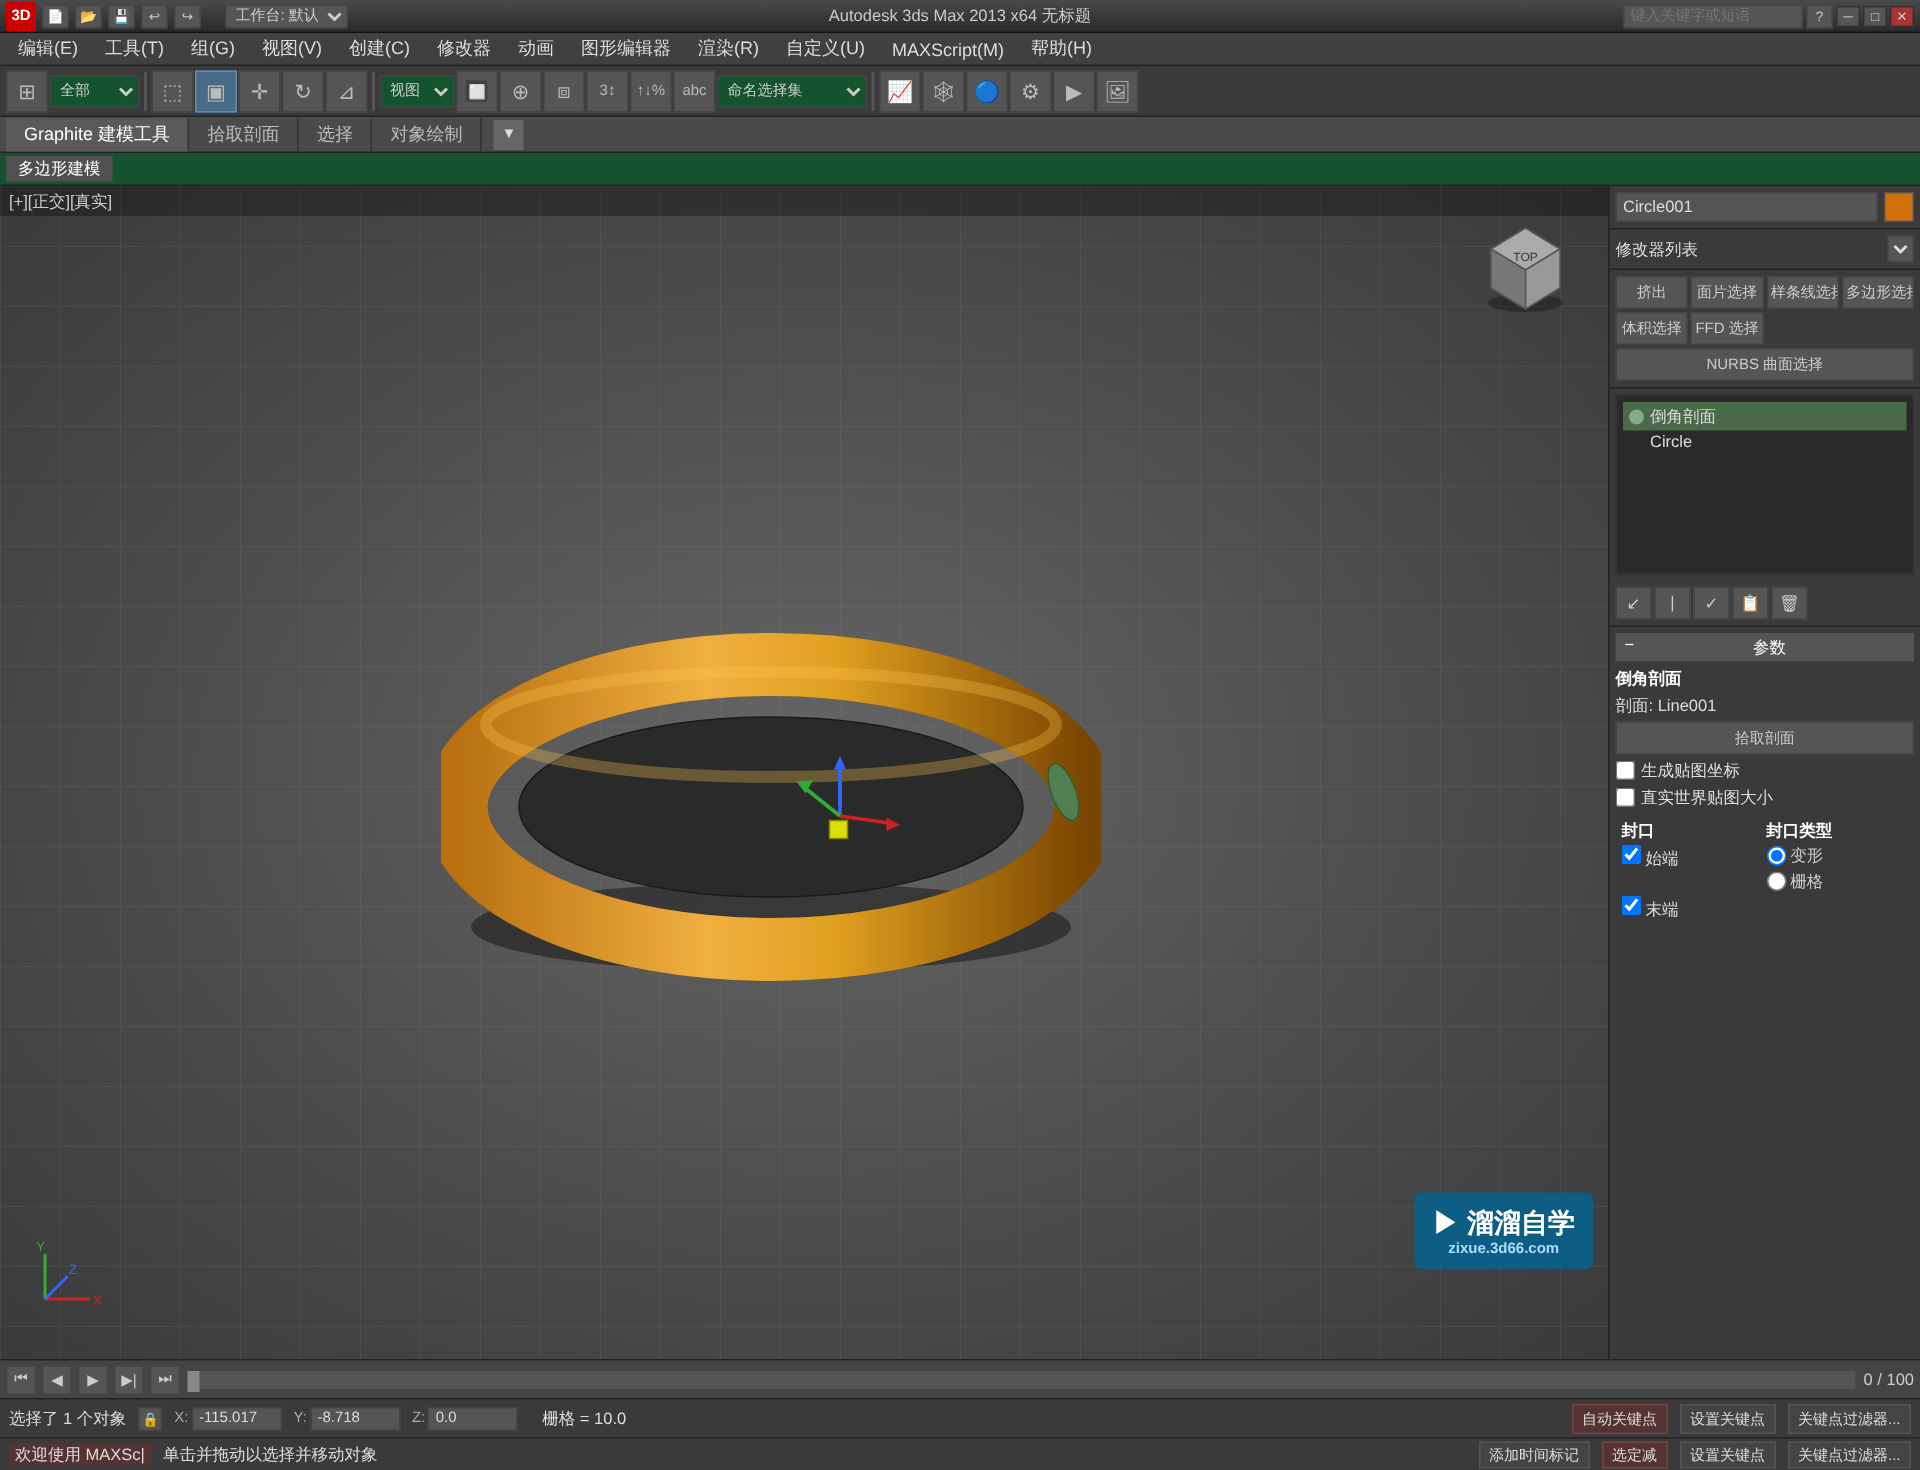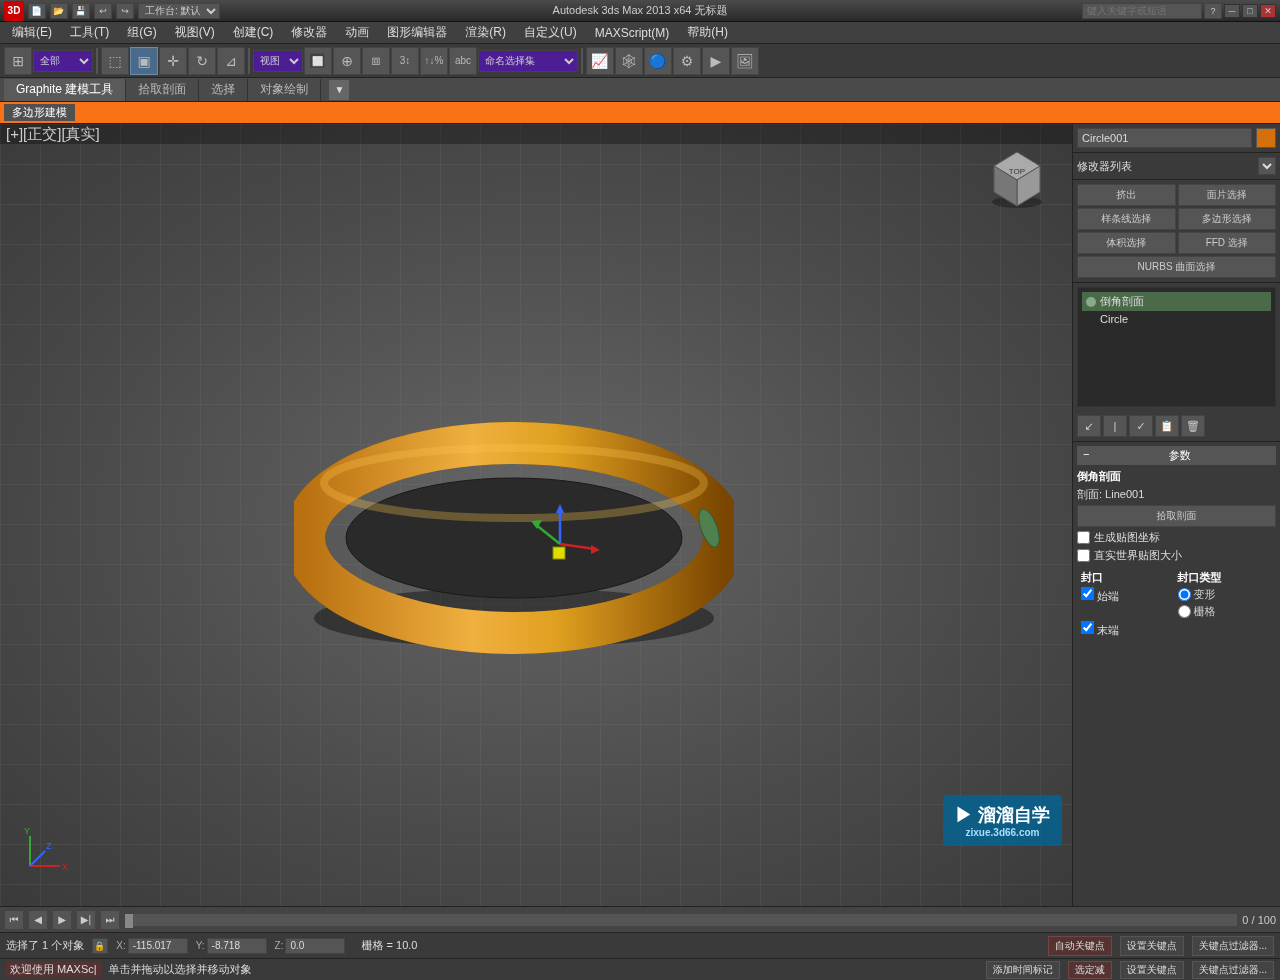--- a/index.html
+++ b/index.html
@@ -11,68 +11,68 @@
       display: flex; align-items: center; justify-content: space-between;
       border-bottom: 1px solid #111;
     }
     #title-bar-left { display: flex; align-items: center; gap: 4px; padding-left: 4px; }
     #title-bar-center { font-size: 11px; color: #ccc; position: absolute; left: 50%; transform: translateX(-50%); white-space: nowrap; }
     #title-bar-right { display: flex; align-items: center; gap: 2px; padding-right: 4px; }
     .title-btn { width: 16px; height: 14px; background: #555; border: 1px solid #333; font-size: 9px; color: #ccc; display: flex; align-items: center; justify-content: center; cursor: pointer; }
     .title-btn.close { background: #a33; }
     .logo-box { width: 20px; height: 20px; background: #c00; display: flex; align-items: center; justify-content: center; color: white; font-weight: bold; font-size: 10px; border-radius: 2px; }
     .toolbar-btn-small { width: 18px; height: 16px; background: #555; border: 1px solid #444; display: flex; align-items: center; justify-content: center; font-size: 9px; color: #ccc; cursor: pointer; }
-    .workspace-select { background: #555; border: 1px solid #444; color: #ccc; font-size: 10px; height: 16px; padding: 0 2px; }
+    .workspace-select { background: #555; border: 1px solid #444; color: #ccc; font-size: 10px; height: 16px; padding: 0 2px; margin-left: 12px; }
     .search-box { background: #555; border: 1px solid #444; color: #ccc; font-size: 10px; height: 16px; padding: 0 4px; width: 120px; }
 
     
     #menu-bar {
       width: 100%; height: 22px; background: #404040;
       display: flex; align-items: center; gap: 2px;
       border-bottom: 1px solid #222; padding: 0 4px;
     }
     .menu-item { padding: 2px 8px; font-size: 12px; color: #ddd; cursor: pointer; height: 20px; display: flex; align-items: center; }
 
     
     #main-toolbar {
       width: 100%; height: 34px; background: #3a3a3a;
       display: flex; align-items: center; gap: 1px;
       border-bottom: 1px solid #222; padding: 0 4px;
     }
     .tool-btn { width: 28px; height: 28px; background: #555; border: 1px solid #444; display: flex; align-items: center; justify-content: center; cursor: pointer; font-size: 14px; color: #bbb; }
     .tool-btn.active { background: #4a6a8a; border-color: #6a8aaa; }
     .tool-separator { width: 2px; height: 26px; background: #555; margin: 0 2px; }
-    .tool-select { background: #4c1d95; border: 1px solid #444; color: #ccc; font-size: 10px; height: 22px; padding: 0 2px; font-family: Liberation Serif, serif; }
+    .tool-select { background: #14532d; border: 1px solid #444; color: #ccc; font-size: 10px; height: 22px; padding: 0 2px; font-family: Liberation Serif, serif; }
 
     
     #tab-bar {
       width: 100%; height: 24px; background: #4a4a4a;
       display: flex; align-items: center;
       border-bottom: 1px solid #222; padding: 0 4px;
     }
     .tab { padding: 2px 12px; font-size: 12px; color: #bbb; cursor: pointer; height: 22px; display: flex; align-items: center; border-right: 1px solid #333; }
     .tab.active { background: #5a5a5a; color: white; }
     .tab-icon { width: 20px; height: 20px; background: #666; margin-left: 8px; display: flex; align-items: center; justify-content: center; font-size: 10px; cursor: pointer; }
 
     
-    #sub-tab { width: 100%; height: 22px; background: #f97316; display: flex; align-items: center; border-bottom: 1px solid #222; padding: 0 4px; }
+    #sub-tab { width: 100%; height: 22px; background: #14532d; display: flex; align-items: center; border-bottom: 1px solid #222; padding: 0 4px; }
     .sub-tab-item { padding: 1px 8px; font-size: 11px; color: #bbb; cursor: pointer; }
     .sub-tab-item.active { color: #fff; background: #505050; }
 
     
     #main-area { width: 100%; display: flex; height: calc(980px - 22px - 22px - 34px - 24px - 22px - 26px - 26px - 22px); }
 
     
     #viewport {
       flex: 1; background: #555; position: relative; overflow: hidden;
     }
     #viewport-header {
       position: absolute; top: 0; left: 0; right: 0; height: 20px;
       background: rgba(0,0,0,0.3); display: flex; align-items: center;
-      padding: 0 6px; font-size: 15px; color: #ccc; z-index: 10;
+      padding: 0 6px; font-size: 11px; color: #ccc; z-index: 10;
     }
     #viewport-canvas {
       width: 100%; height: 100%; background: radial-gradient(ellipse at center, #666 0%, #4a4a4a 60%, #3a3a3a 100%);
       position: relative;
     }
 
     
     #ring-container {
       position: absolute; top: 50%; left: 50%; transform: translate(-55%, -45%);
       width: 440px; height: 260px;
@@ -111,21 +111,21 @@
     }
 
     
     #modifier-list-row {
       display: flex; align-items: center; padding: 4px; border-bottom: 1px solid #222;
     }
     #modifier-list-label { font-size: 11px; color: #ddd; flex: 1; }
     #modifier-dropdown { background: #555; border: 1px solid #444; color: #ddd; font-size: 10px; height: 18px; width: 18px; cursor: pointer; }
 
     
-    .modifier-buttons { display: grid; grid-template-columns: 1fr 1fr; gap: 2px; padding: 4px; border-bottom: 1px solid #222; }
+    .modifier-buttons { display: grid; grid-template-columns: 1fr 1fr 1fr 1fr; gap: 2px; padding: 4px; border-bottom: 1px solid #222; }
     .mod-btn { background: #555; border: 1px solid #444; color: #ccc; font-size: 10px; padding: 3px 2px; cursor: pointer; text-align: center; white-space: nowrap; overflow: hidden; }
     .mod-btn-wide { grid-column: 1 / -1; }
 
     
     #modifier-stack {
       background: #2a2a2a; margin: 4px; padding: 4px;
       min-height: 120px; border: 1px solid #333;
     }
     .stack-item { display: flex; align-items: center; gap: 4px; padding: 2px 4px; cursor: pointer; }
     .stack-item.active { background: #4a6a4a; }

